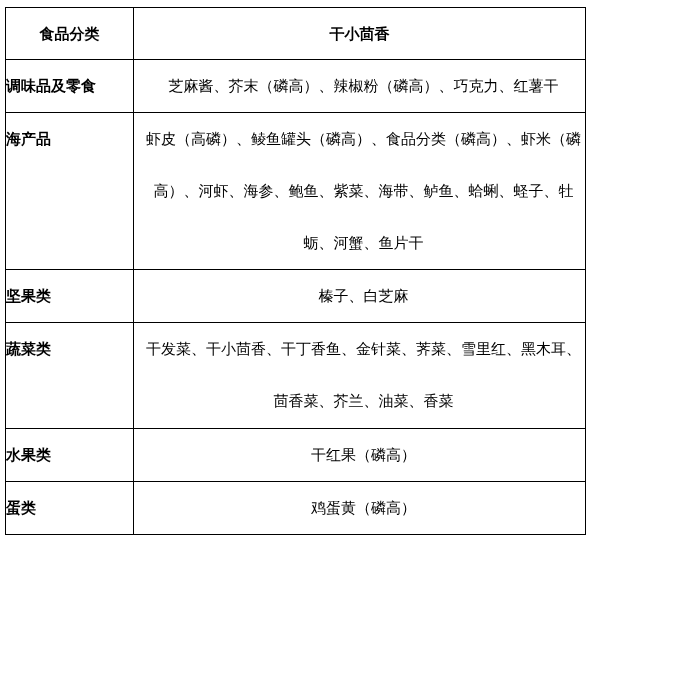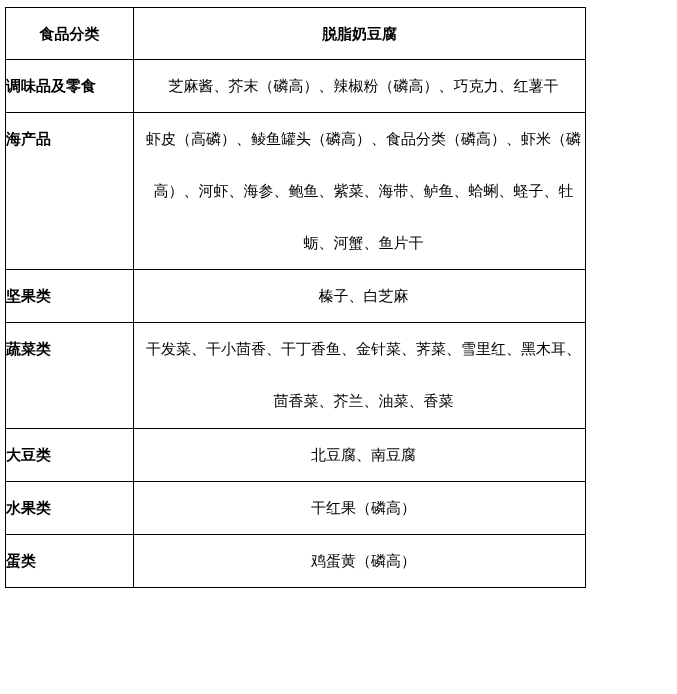--- a/index.html
+++ b/index.html
@@ -65,43 +65,39 @@
 
 <div class="page">
   <table class="food-table">
     <colgroup>
       <col class="c-cat">
       <col class="c-foods">
     </colgroup>
     <tbody>
       <tr class="row-header">
         <th>食品分类</th>
-        <th>脱脂奶豆腐</th>
+        <th>干小茴香</th>
       </tr>
       <tr class="row-1">
         <td class="cat">调味品及零食</td>
         <td class="foods">芝麻酱、芥末（磷高）、辣椒粉（磷高）、巧克力、红薯干</td>
       </tr>
       <tr class="row-3">
         <td class="cat">海产品</td>
         <td class="foods">虾皮（高磷）、鲮鱼罐头（磷高）、食品分类（磷高）、虾米（磷高）、河虾、海参、鲍鱼、紫菜、海带、鲈鱼、蛤蜊、蛏子、牡蛎、河蟹、鱼片干</td>
       </tr>
       <tr class="row-1">
         <td class="cat">坚果类</td>
         <td class="foods">榛子、白芝麻</td>
       </tr>
       <tr class="row-2">
         <td class="cat">蔬菜类</td>
         <td class="foods">干发菜、干小茴香、干丁香鱼、金针菜、荠菜、雪里红、黑木耳、茴香菜、芥兰、油菜、香菜</td>
       </tr>
       <tr class="row-1">
-        <td class="cat">大豆类</td>
-        <td class="foods">北豆腐、南豆腐</td>
-      </tr>
-      <tr class="row-1">
         <td class="cat">水果类</td>
         <td class="foods">干红果（磷高）</td>
       </tr>
       <tr class="row-1">
         <td class="cat">蛋类</td>
         <td class="foods">鸡蛋黄（磷高）</td>
       </tr>
     </tbody>
   </table>
 </div>

